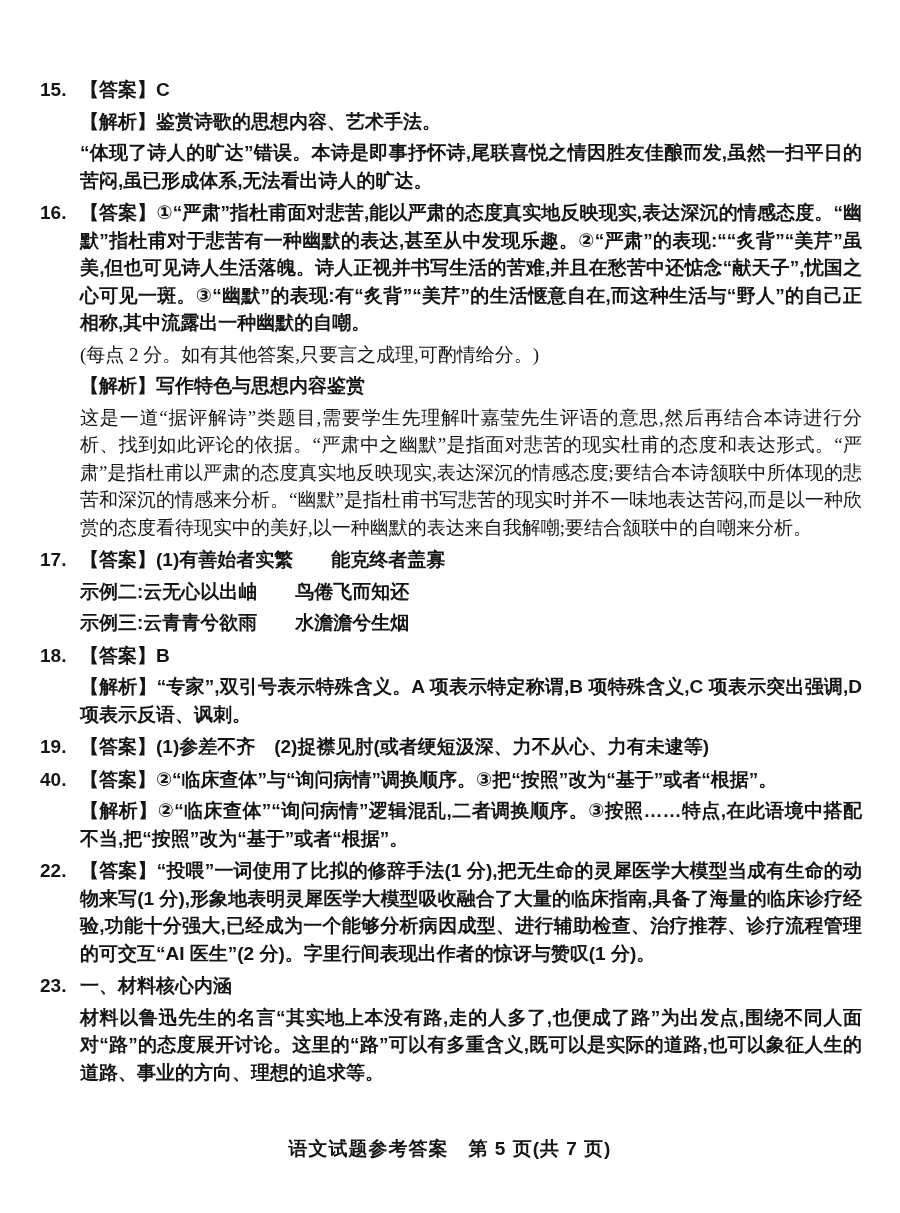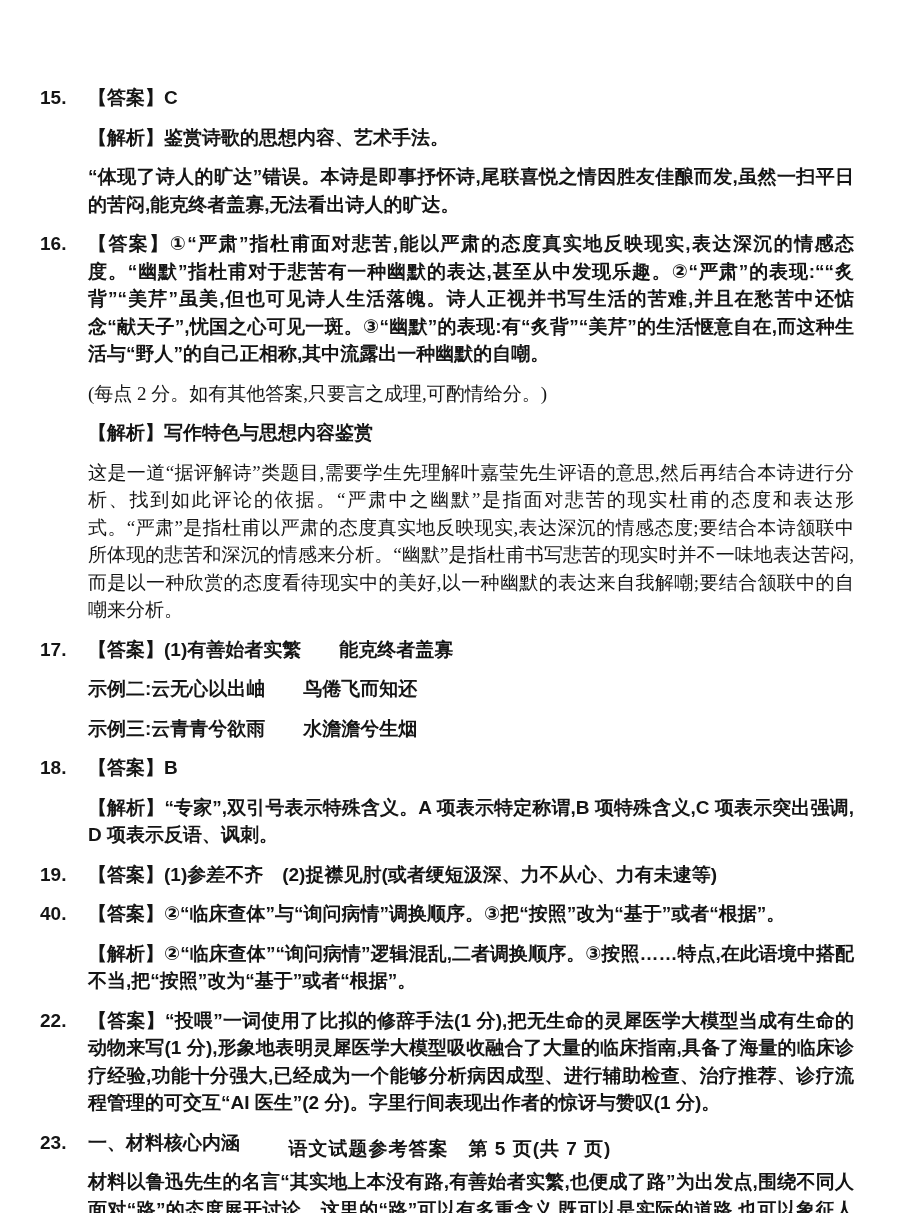--- a/index.html
+++ b/index.html
@@ -22,21 +22,21 @@
   }
   .item .num {
     position: absolute;
     left: 0;
     top: 0;
     font-size: 19px;
     line-height: 27.5px;
     font-weight: 700;
   }
   .p {
-    margin: 12px;
+    margin: 4px;
     font-size: 19px;
     line-height: 27.5px;
     font-weight: 600;
     text-align: justify;
     text-justify: inter-ideograph;
     word-break: break-all;
   }
   .p.light {
     font-family: "Liberation Serif", "DejaVu Serif", serif;
     font-weight: 400;
@@ -55,21 +55,21 @@
 </head>
 <body>
 
 <div class="page">
   <main class="content">
 
     <section class="item">
       <span class="num">15.</span>
       <p class="p">【答案】C</p>
       <p class="p">【解析】鉴赏诗歌的思想内容、艺术手法。</p>
-      <p class="p">“体现了诗人的旷达”错误。本诗是即事抒怀诗,尾联喜悦之情因胜友佳酿而发,虽然一扫平日的苦闷,能克终者盖寡,无法看出诗人的旷达。</p>
+      <p class="p">“体现了诗人的旷达”错误。本诗是即事抒怀诗,尾联喜悦之情因胜友佳酿而发,虽然一扫平日的苦闷,虽已形成体系,无法看出诗人的旷达。</p>
     </section>
 
     <section class="item">
       <span class="num">16.</span>
       <p class="p">【答案】①“严肃”指杜甫面对悲苦,能以严肃的态度真实地反映现实,表达深沉的情感态度。“幽默”指杜甫对于悲苦有一种幽默的表达,甚至从中发现乐趣。②“严肃”的表现:““炙背”“美芹”虽美,但也可见诗人生活落魄。诗人正视并书写生活的苦难,并且在愁苦中还惦念“献天子”,忧国之心可见一斑。③“幽默”的表现:有“炙背”“美芹”的生活惬意自在,而这种生活与“野人”的自己正相称,其中流露出一种幽默的自嘲。</p>
       <p class="p light">(每点 2 分。如有其他答案,只要言之成理,可酌情给分。)</p>
       <p class="p">【解析】写作特色与思想内容鉴赏</p>
       <p class="p light">这是一道“据评解诗”类题目,需要学生先理解叶嘉莹先生评语的意思,然后再结合本诗进行分析、找到如此评论的依据。“严肃中之幽默”是指面对悲苦的现实杜甫的态度和表达形式。“严肃”是指杜甫以严肃的态度真实地反映现实,表达深沉的情感态度;要结合本诗颔联中所体现的悲苦和深沉的情感来分析。“幽默”是指杜甫书写悲苦的现实时并不一味地表达苦闷,而是以一种欣赏的态度看待现实中的美好,以一种幽默的表达来自我解嘲;要结合颔联中的自嘲来分析。</p>
     </section>
 
@@ -99,21 +99,21 @@
 
 
     <section class="item">
       <span class="num">22.</span>
       <p class="p">【答案】“投喂”一词使用了比拟的修辞手法(1 分),把无生命的灵犀医学大模型当成有生命的动物来写(1 分),形象地表明灵犀医学大模型吸收融合了大量的临床指南,具备了海量的临床诊疗经验,功能十分强大,已经成为一个能够分析病因成型、进行辅助检查、治疗推荐、诊疗流程管理的可交互“AI 医生”(2 分)。字里行间表现出作者的惊讶与赞叹(1 分)。</p>
     </section>
 
     <section class="item">
       <span class="num">23.</span>
       <p class="p">一、材料核心内涵</p>
-      <p class="p">材料以鲁迅先生的名言“其实地上本没有路,有善始者实繁,也便成了路”为出发点,围绕不同人面对“路”的态度展开讨论。这里的“路”可以有多重含义,既可以是实际的道路,也可以象征人生的道路、事业的方向、理想的追求等。</p>
+      <p class="p">材料以鲁迅先生的名言“其实地上本没有路,走的人多了,也便成了路”为出发点,围绕不同人面对“路”的态度展开讨论。这里的“路”可以有多重含义,既可以是实际的道路,也可以象征人生的道路、事业的方向、理想的追求等。</p>
     </section>
 
   </main>
 
   <footer class="footer">
     <span>语文试题参考答案　第 5 页(共 7 页)</span>
   </footer>
 </div>
 
 </body></html>

